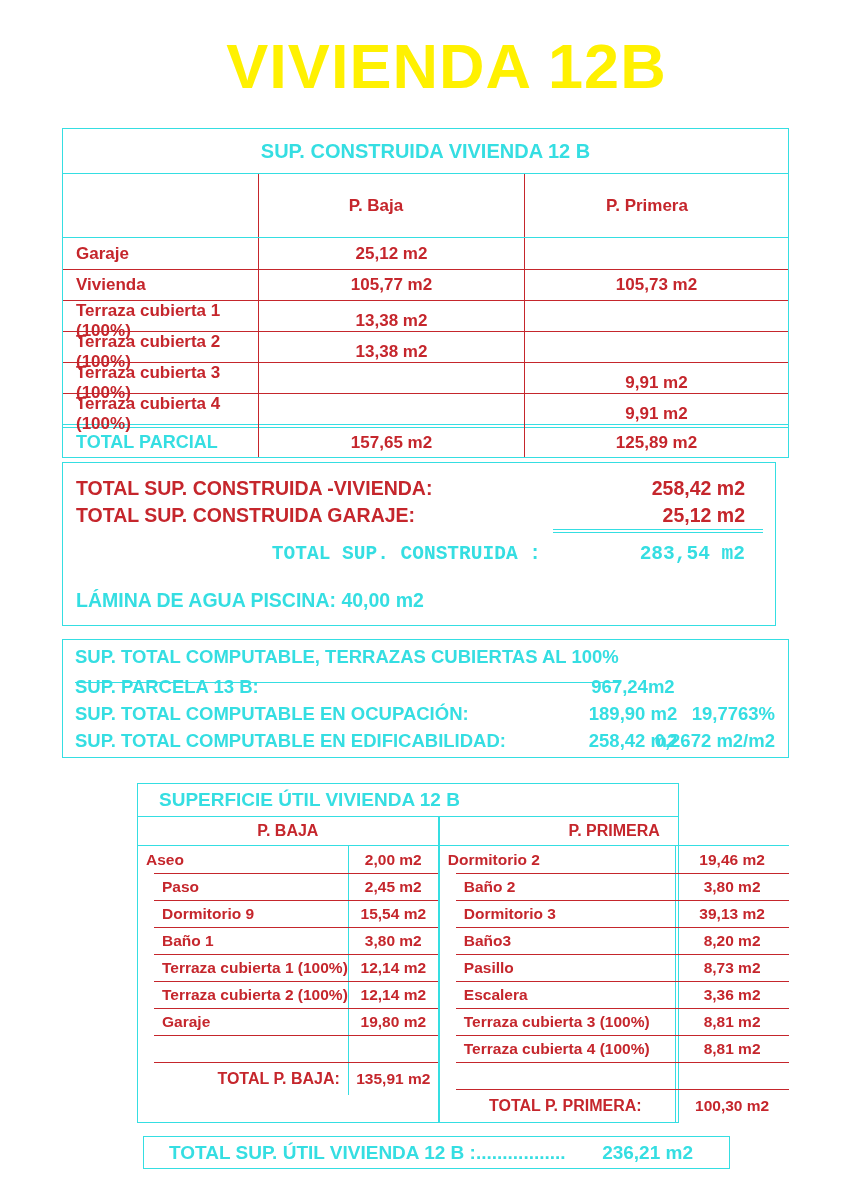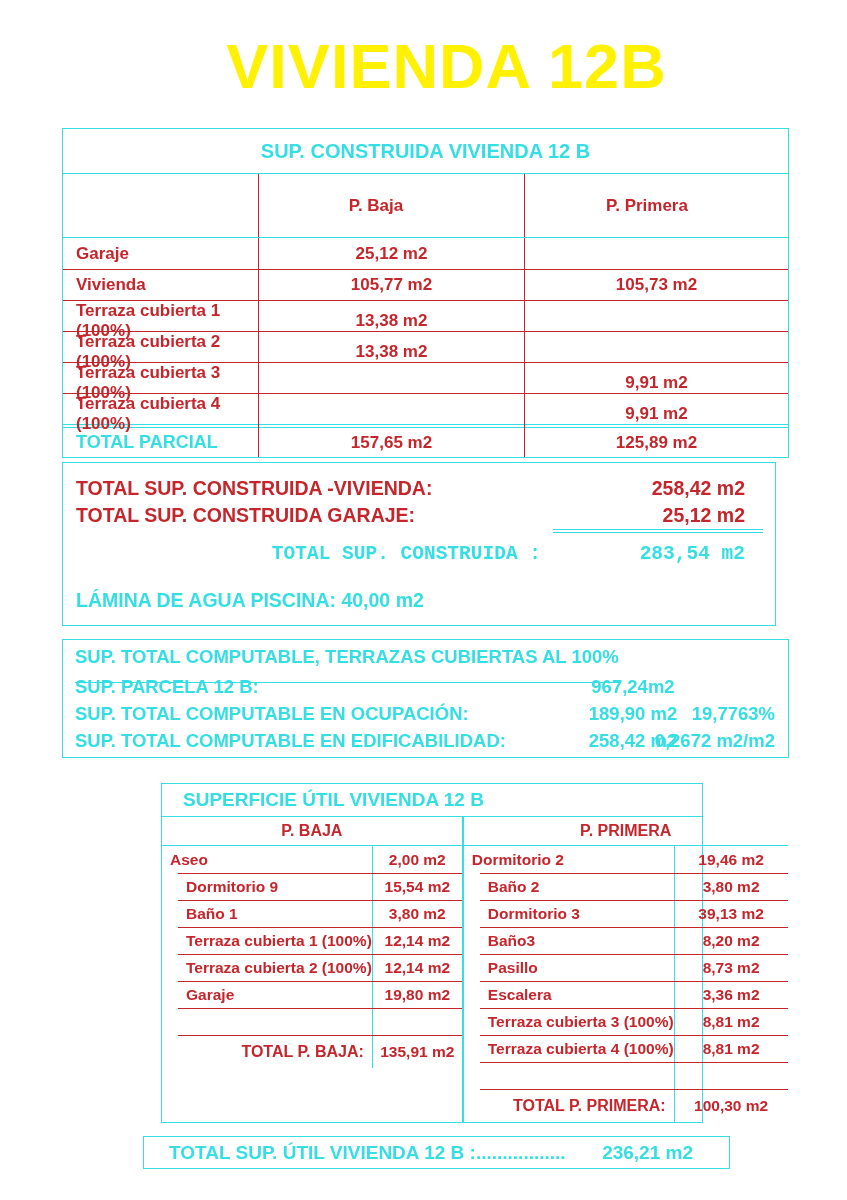--- a/index.html
+++ b/index.html
@@ -52,33 +52,33 @@
   .b2 .piscina{position:absolute;left:13px;top:126px;color:var(--cyan);font-size:19.5px;white-space:nowrap;}
 
   
   .b3{left:62px;top:639px;width:727px;height:119px;border:1.5px solid var(--cyan);color:var(--cyan);font-size:18.5px;}
   .b3 .title{position:absolute;left:12px;top:6px;border-bottom:1.5px solid var(--cyan);padding-bottom:14px;white-space:nowrap;}
   .b3 .row-lbl{position:absolute;left:12px;white-space:nowrap;}
   .b3 .v1{position:absolute;left:460px;width:220px;text-align:center;white-space:nowrap;}
   .b3 .v2{position:absolute;right:13px;text-align:right;white-space:nowrap;}
 
   
-  .t2{left:161px;top:783px;width:542px;border:1.5px solid var(--cyan);background:var(--bg);}
+  .t2{left:137px;top:783px;width:542px;border:1.5px solid var(--cyan);background:var(--bg);}
   .t2-title{height:33px;border-bottom:1.5px solid var(--cyan);display:flex;align-items:center;
     color:var(--cyan);font-size:19px;padding-left:21px;}
   .t2-body{display:flex;}
   .sub{flex:1;}
   .sub-left{border-right:1.5px solid var(--cyan);}
   .sub-right{border-left:1.5px solid var(--cyan);}
   .t2-gap{width:9px;}
   .sub-head{height:29px;border-bottom:1.5px solid var(--cyan);display:flex;align-items:center;justify-content:center;
     color:var(--red);font-size:16px;}
   .sub-row{display:grid;height:27px;}
   .sub-left .sub-row{grid-template-columns:1fr 90px;}
-  .sub-right .sub-row{grid-template-columns:1fr 114px;}
+  .sub-right .sub-row{grid-template-columns:1fr 114px;gap:25px;}
   .sub-row + .sub-row{border-top:1px solid var(--red);margin-left:16px;}
   .sub-row .cell{display:flex;align-items:center;color:var(--red);font-size:15.5px;white-space:nowrap;}
   .sub-row .c-l{padding-left:8px;}
   .sub-row .c-v{justify-content:center;border-left:1px solid var(--cyan);}
   .sub-empty{height:27px;border-top:1px solid var(--red);}
   .sub-total{height:33px;border-top:4px double var(--red);}
   .sub-total .c-l{justify-content:flex-end;padding-right:8px;padding-left:0;font-size:16px;}
 
   
   .gt{left:143px;top:1136px;width:587px;height:33px;border:1.5px solid var(--cyan);
@@ -142,40 +142,44 @@
   <div class="lbl" style="top:41px">TOTAL SUP. CONSTRUIDA GARAJE:</div>
   <div class="val" style="top:41px">25,12 m2</div>
   <div class="sep"></div>
   <div class="total-lbl">TOTAL SUP. CONSTRUIDA :</div>
   <div class="val cy total-val">283,54 m2</div>
   <div class="piscina">LÁMINA DE AGUA PISCINA: 40,00 m2</div>
 </div>
 
 <div class="abs b3">
   <div class="title">SUP. TOTAL COMPUTABLE, TERRAZAS CUBIERTAS AL 100%</div>
-  <div class="row-lbl" style="top:36px">SUP. PARCELA 12 B:</div>
+  <div class="row-lbl" style="top:36px">SUP. PARCELA 13 B:</div>
   <div class="v1" style="top:36px">967,24m2</div>
   <div class="row-lbl" style="top:63px">SUP. TOTAL COMPUTABLE EN OCUPACIÓN:</div>
   <div class="v1" style="top:63px">189,90 m2</div>
   <div class="v2" style="top:63px">19,7763%</div>
   <div class="row-lbl" style="top:90px">SUP. TOTAL COMPUTABLE EN EDIFICABILIDAD:</div>
   <div class="v1" style="top:90px">258,42 m2</div>
   <div class="v2" style="top:90px">0,2672 m2/m2</div>
 </div>
 
 <div class="abs t2">
   <div class="t2-title">SUPERFICIE ÚTIL VIVIENDA 12 B</div>
   <div class="t2-body">
     <div class="sub sub-left">
       <div class="sub-head">P. BAJA</div>
       <div class="sub-row">
         <div class="cell c-l">Aseo</div>
         <div class="cell c-v">2,00 m2</div>
       </div>
       <div class="sub-row">
+        <div class="cell c-l">Paso</div>
+        <div class="cell c-v">2,45 m2</div>
+      </div>
+      <div class="sub-row">
         <div class="cell c-l">Dormitorio 9</div>
         <div class="cell c-v">15,54 m2</div>
       </div>
       <div class="sub-row">
         <div class="cell c-l">Baño 1</div>
         <div class="cell c-v">3,80 m2</div>
       </div>
       <div class="sub-row">
         <div class="cell c-l">Terraza cubierta 1 (100%)</div>
         <div class="cell c-v">12,14 m2</div>

